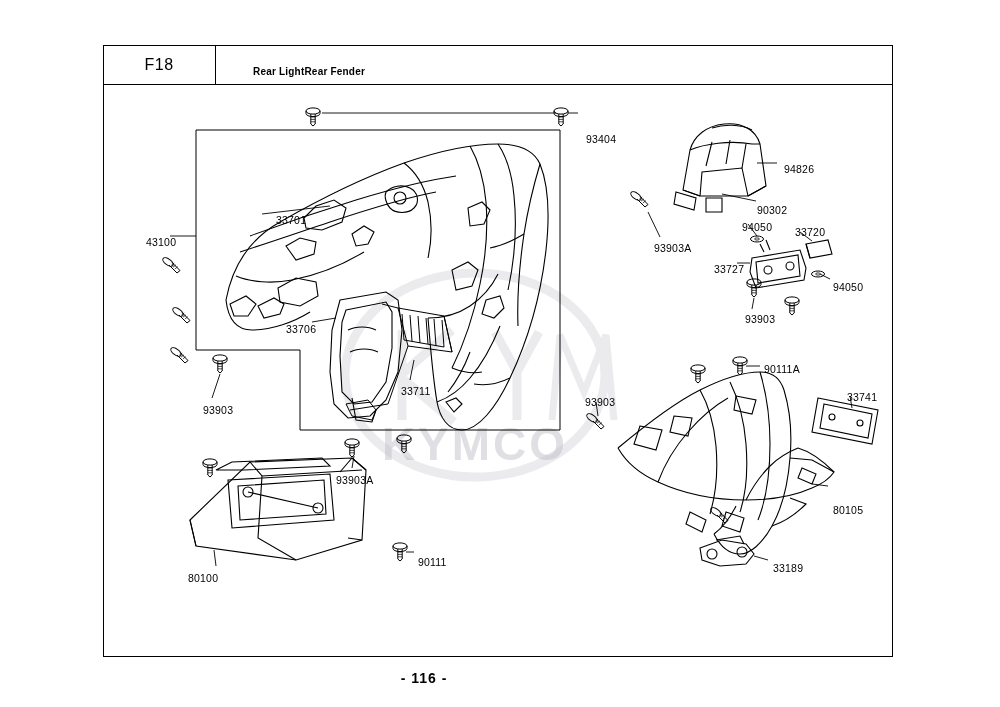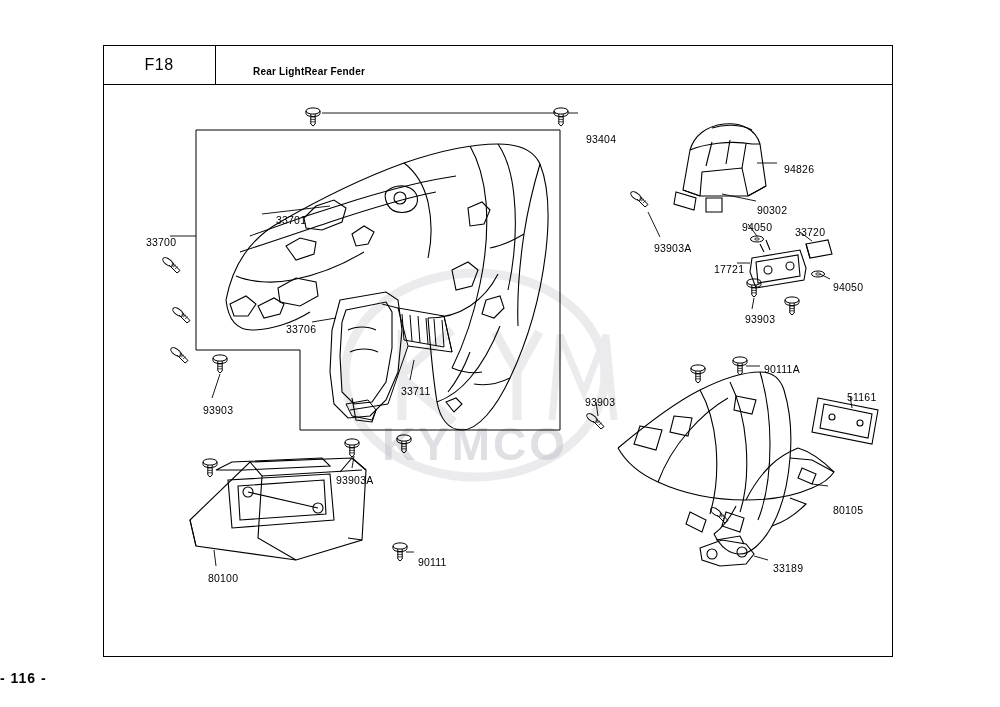--- a/index.html
+++ b/index.html
@@ -59,20 +59,21 @@
     top: 66px;
     font-size: 10px;
     font-weight: bold;
     letter-spacing: 0.2px;
   }
   .page-number {
     position: absolute;
     left: 0;
     top: 670px;
     width: 848px;
+    text-align: center;
     font-size: 14px;
     font-weight: bold;
     letter-spacing: 1px;
   }
   .label {
     position: absolute;
     font-size: 10.5px;
     color: #000;
     white-space: nowrap;
     letter-spacing: 0.2px;
@@ -306,32 +307,32 @@
   <div class="title-cell">F18</div>
   <div class="sheet-title">Rear LightRear Fender</div>
   <div class="page-number">- 116 -</div>
 
   <div id="callout-layer">
       <div class="label" style="left: 586px; top: 109px; margin-top: 24px;">93404</div>
       <div class="label" style="left: 784px; top: 163px;">94826</div>
       <div class="label" style="left: 757px; top: 204px;">90302</div>
       <div class="label" style="left: 742px; top: 221px;">94050</div>
       <div class="label" style="left: 795px; top: 226px;">33720</div>
-      <div class="label" style="left: 714px; top: 263px;">17721</div>
+      <div class="label" style="left: 714px; top: 263px;">33727</div>
       <div class="label" style="left: 833px; top: 281px;">94050</div>
       <div class="label" style="left: 654px; top: 242px;">93903A</div>
       <div class="label" style="left: 745px; top: 313px;">93903</div>
       <div class="label" style="left: 236px; top: 214px; margin-left: 40px;">33701</div>
-      <div class="label" style="left: 146px; top: 236px;">33700</div>
+      <div class="label" style="left: 146px; top: 236px;">43100</div>
       <div class="label" style="left: 286px; top: 323px;">33706</div>
       <div class="label" style="left: 401px; top: 385px;">33711</div>
       <div class="label" style="left: 203px; top: 404px;">93903</div>
       <div class="label" style="left: 336px; top: 474px;">93903A</div>
       <div class="label" style="left: 585px; top: 396px;">93903</div>
       <div class="label" style="left: 764px; top: 363px;">90111A</div>
-      <div class="label" style="left: 847px; top: 391px;">51161</div>
+      <div class="label" style="left: 847px; top: 391px;">33741</div>
       <div class="label" style="left: 833px; top: 487px; margin-top: 17px;">80105</div>
       <div class="label" style="left: 773px; top: 562px;">33189</div>
-      <div class="label" style="left: 208px; top: 572px;">80100</div>
+      <div class="label" style="left: 188px; top: 572px;">80100</div>
       <div class="label" style="left: 418px; top: 556px; text-align: right;">90111</div>
     </div>
 
 </div>
 
 </body></html>

